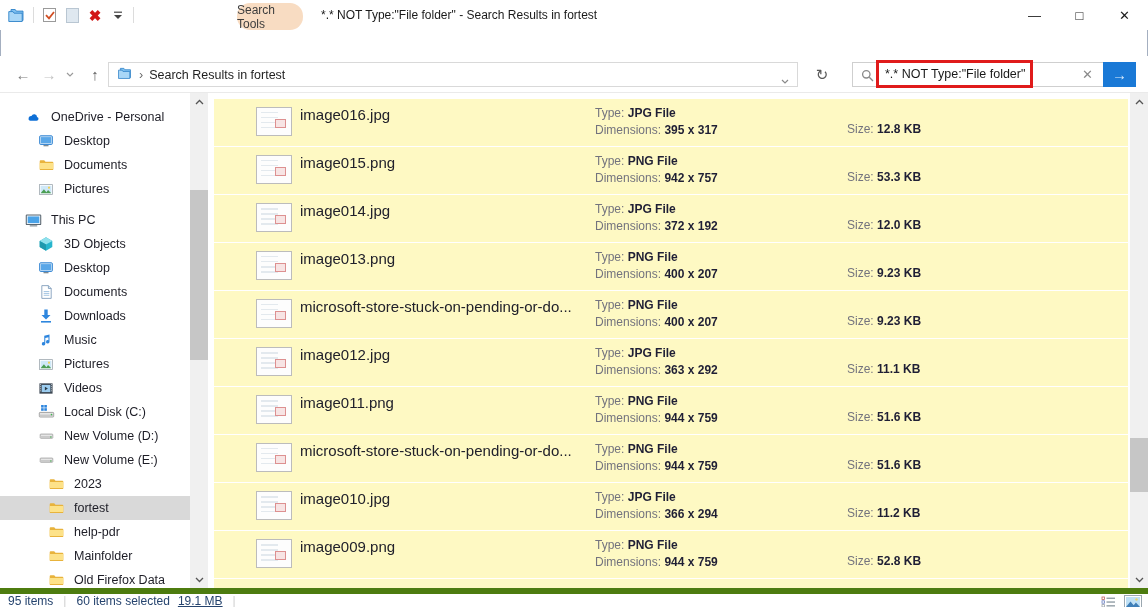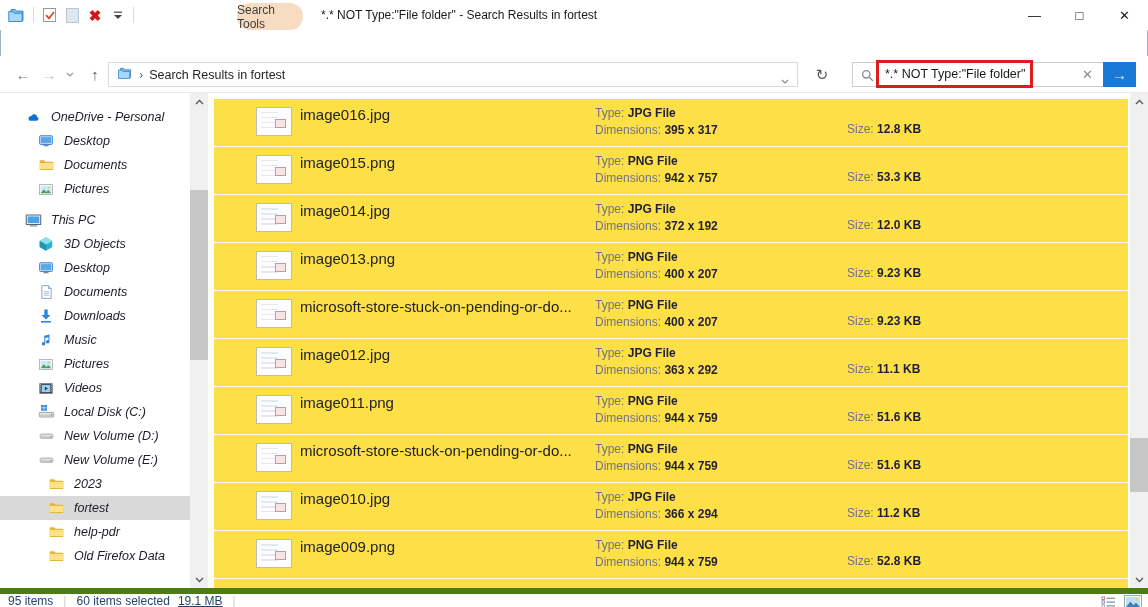--- a/index.html
+++ b/index.html
@@ -41,37 +41,37 @@
   .searchbox{position:absolute;left:852px;top:6px;width:284px;height:25px;border:1px solid #cfcfcf;box-sizing:border-box;background:#fff;}
   .mag{position:absolute;left:8px;top:5px;}
   .red-annot{position:absolute;left:23px;top:-3px;height:28px;width:157px;border:3px solid #e01b1b;box-sizing:border-box;
              display:flex;align-items:center;padding-left:6px;background:#fff;}
   .search-text{font-size:12.5px;color:#1a1a1a;white-space:nowrap;}
   .clear-x{position:absolute;right:42px;top:0;height:23px;display:flex;align-items:center;color:#8a8a8a;font-size:13px;}
   .go-btn{position:absolute;right:-1px;top:-1px;width:33px;height:25px;background:#1a79d6;color:#d9ebfb;
           display:flex;align-items:center;justify-content:center;font-size:15px;}
 
   
-  .sidebar{position:absolute;top:93px;left:0;width:190px;bottom:19px;background:#fff;overflow:hidden;padding-top:12px;box-sizing:border-box;font-style:italic;}
+  .sidebar{position:absolute;top:93px;left:0;width:190px;bottom:19px;background:#fff;overflow:hidden;padding-top:12px;box-sizing:border-box;}
   .tree-item{height:24px;display:flex;align-items:center;font-size:12.5px;color:#1d1d26;white-space:nowrap;}
   .tree-item.gap{margin-top:7px;}
   .tree-item.selected{background:#d9d9d9;}
   .indent1{padding-left:24px;}
   .indent2{padding-left:37px;}
   .indent3{padding-left:47px;}
   .tree-ic{width:18px;height:17px;margin-right:9px;display:flex;align-items:center;justify-content:center;flex:none;}
 
   .sb-scroll{position:absolute;top:93px;left:190px;width:18px;bottom:19px;background:#f0f0f0;}
   .scroll-arrow{position:absolute;left:0;width:100%;height:17px;display:flex;align-items:center;justify-content:center;}
   .sb-thumb{position:absolute;left:0;width:100%;background:#c6c6c6;}
   .sb-scroll .sb-thumb{top:97px;height:170px;}
 
   
   .filepane{position:absolute;top:93px;left:208px;right:20px;bottom:19px;background:#fff;overflow:hidden;padding-top:6px;box-sizing:border-box;}
-  .frow{position:relative;height:47px;margin:0 0 1px 6px;background:#fde047;padding-left:10px;}
+  .frow{position:relative;height:47px;margin:0 0 1px 6px;background:#fef9c3;padding-left:10px;}
   .frow.partial{height:12px;}
   .thumb{position:absolute;left:42px;top:8px;width:36px;height:29px;background:#fdfdfd;border:1px solid #bcbcbc;box-sizing:border-box;}
   .thumb::before{content:"";position:absolute;left:4px;top:4px;right:13px;bottom:4px;
                  background:repeating-linear-gradient(180deg,#e3e9ee 0 1.5px,transparent 1.5px 5px);}
   .thumb::after{content:"";position:absolute;right:5px;top:11px;width:9px;height:7px;border:1px solid #dd9090;background:#f7e4e4;}
   .fname{position:absolute;left:86px;top:7px;font-size:15px;color:#21212b;max-width:280px;white-space:nowrap;overflow:hidden;}
   .meta{position:absolute;left:381px;top:6px;font-size:12px;line-height:17px;white-space:nowrap;}
   .sizecol{position:absolute;left:633px;top:23px;font-size:12px;white-space:nowrap;}
   .mlab{color:#73737e;}
   .mval{color:#1f1f35;font-weight:bold;}
@@ -374,20 +374,29 @@
         <span class="tree-label">fortest</span>
       </div>
       <div class="tree-item indent3">
         <span class="tree-ic">
           <svg viewBox="0 0 16 16" width="17" height="16">
             <path d="M1.2 4.2c0-.5.4-.9.9-.9h3.6L7 4.7h6.9c.5 0 .9.4.9.9v6.6c0 .5-.4.9-.9.9H2.1c-.5 0-.9-.4-.9-.9z" fill="#e8b33c"></path>
             <path d="M1.2 6h13.6v5.2c0 .5-.4.9-.9.9H2.1c-.5 0-.9-.4-.9-.9z" fill="#fde289"></path>
           </svg>
         </span>
         <span class="tree-label">help-pdr</span>
+      </div>
+      <div class="tree-item indent3">
+        <span class="tree-ic">
+          <svg viewBox="0 0 16 16" width="17" height="16">
+            <path d="M1.2 4.2c0-.5.4-.9.9-.9h3.6L7 4.7h6.9c.5 0 .9.4.9.9v6.6c0 .5-.4.9-.9.9H2.1c-.5 0-.9-.4-.9-.9z" fill="#e8b33c"></path>
+            <path d="M1.2 6h13.6v5.2c0 .5-.4.9-.9.9H2.1c-.5 0-.9-.4-.9-.9z" fill="#fde289"></path>
+          </svg>
+        </span>
+        <span class="tree-label">Mainfolder</span>
       </div>
       <div class="tree-item indent3">
         <span class="tree-ic">
           <svg viewBox="0 0 16 16" width="17" height="16">
             <path d="M1.2 4.2c0-.5.4-.9.9-.9h3.6L7 4.7h6.9c.5 0 .9.4.9.9v6.6c0 .5-.4.9-.9.9H2.1c-.5 0-.9-.4-.9-.9z" fill="#e8b33c"></path>
             <path d="M1.2 6h13.6v5.2c0 .5-.4.9-.9.9H2.1c-.5 0-.9-.4-.9-.9z" fill="#fde289"></path>
           </svg>
         </span>
         <span class="tree-label">Old Firefox Data</span>
       </div>

